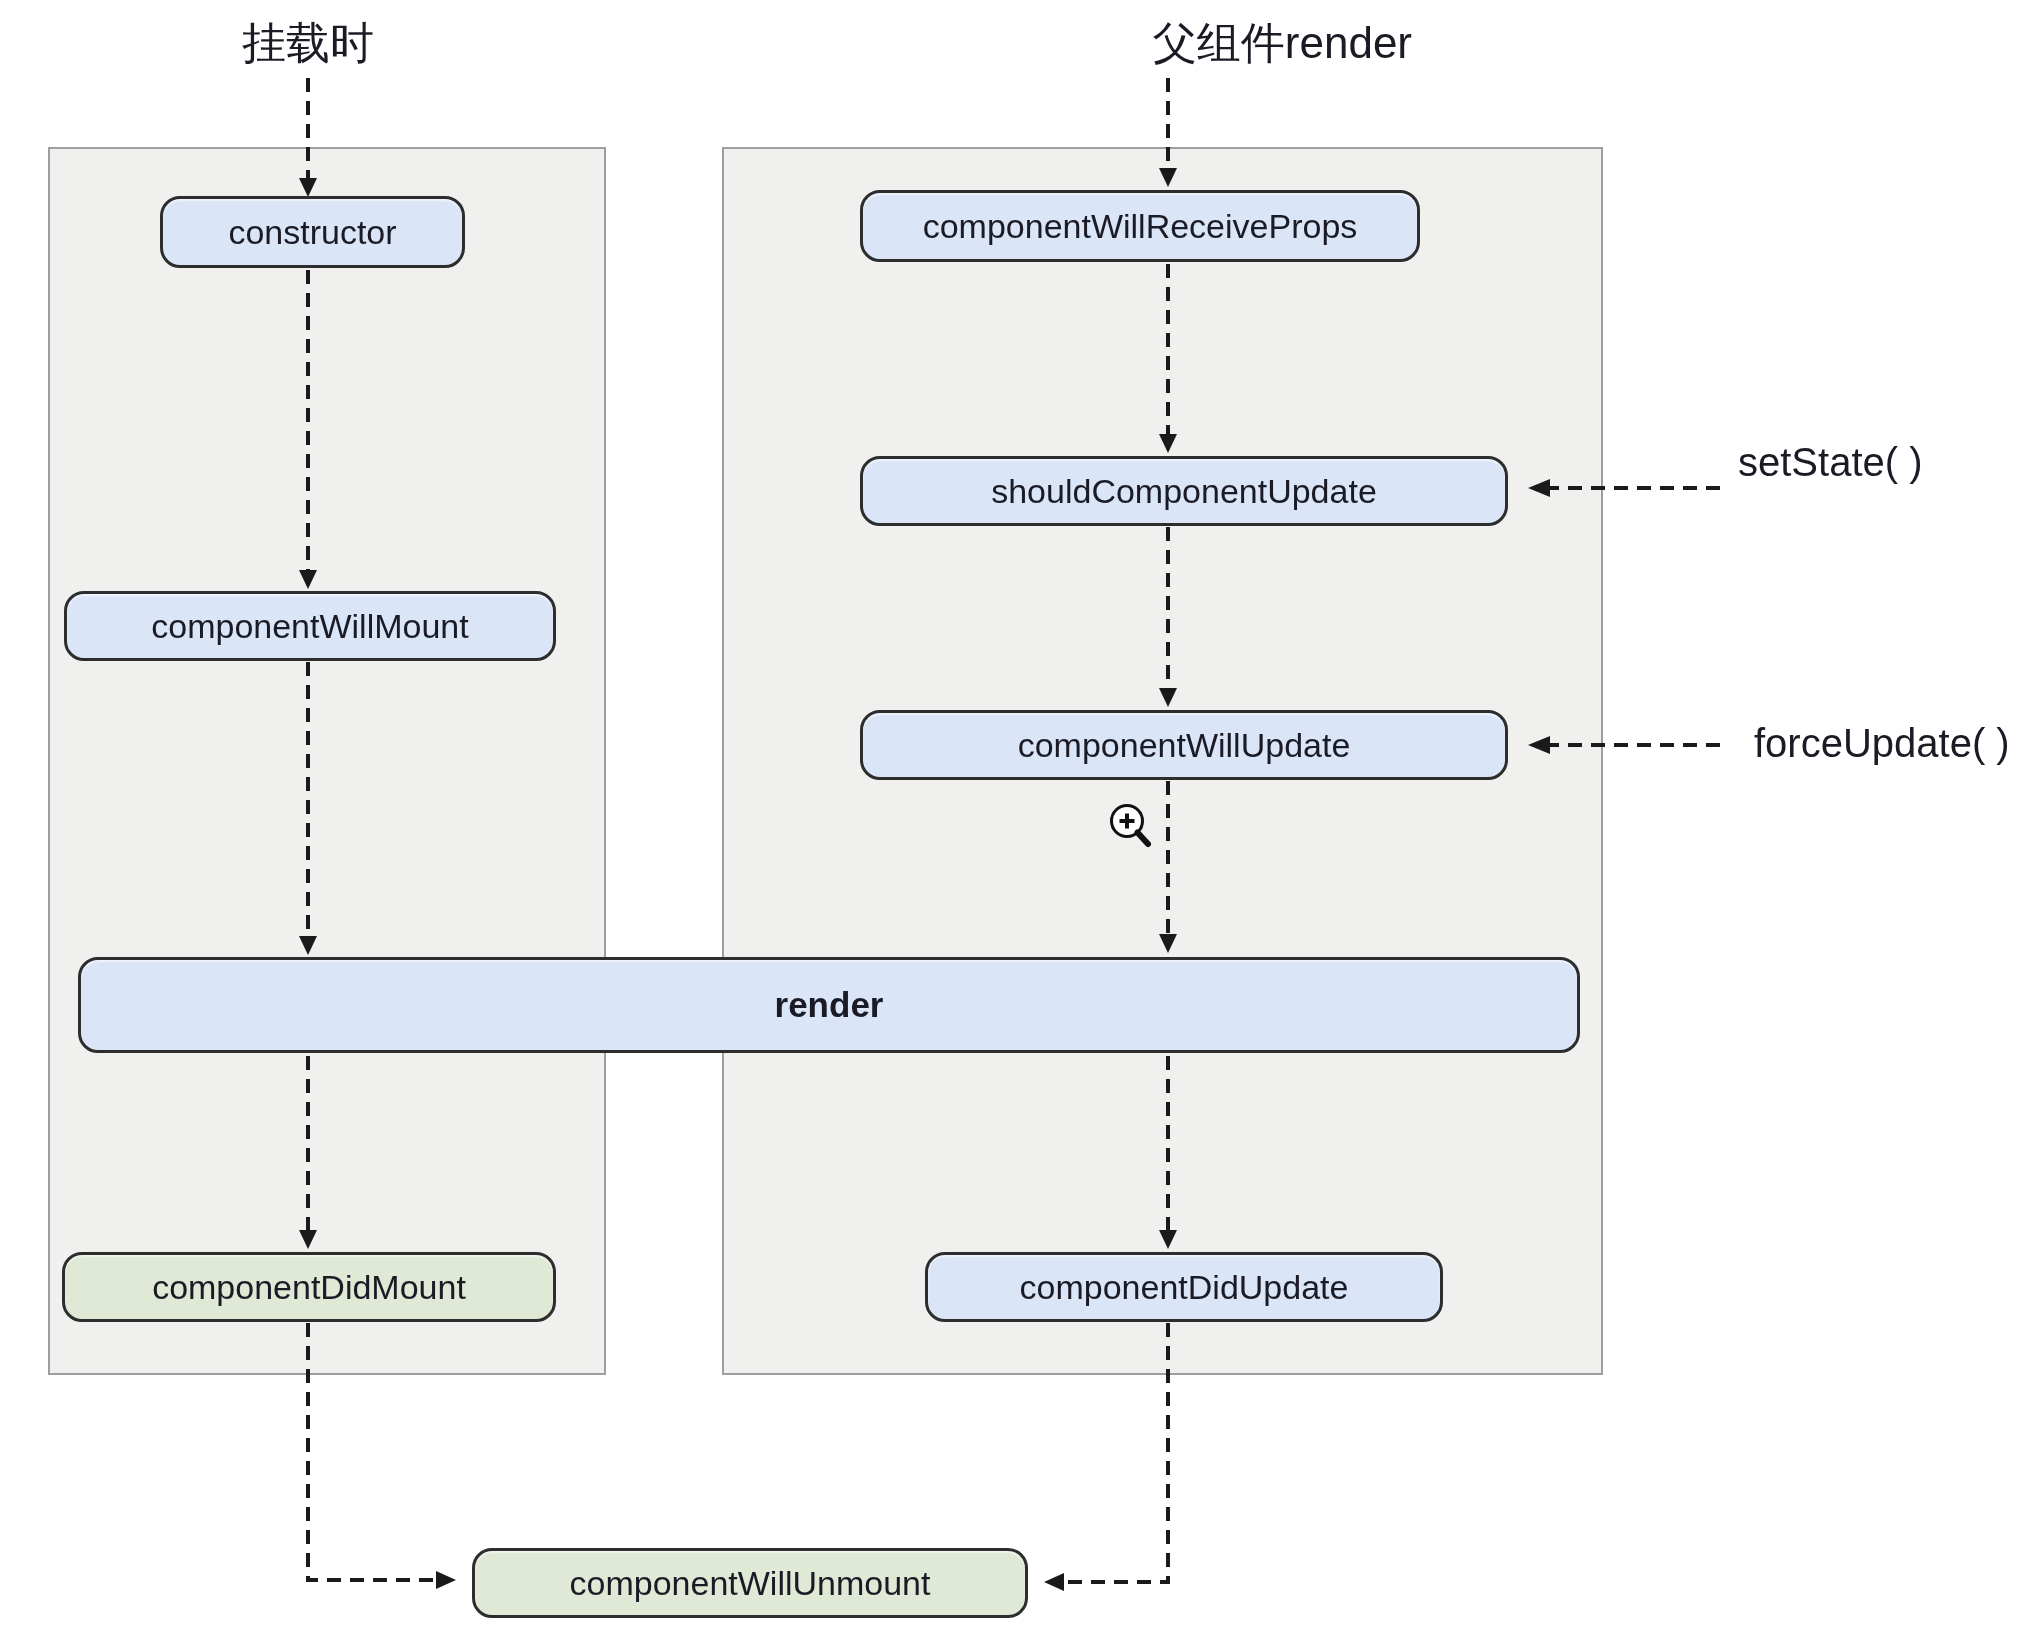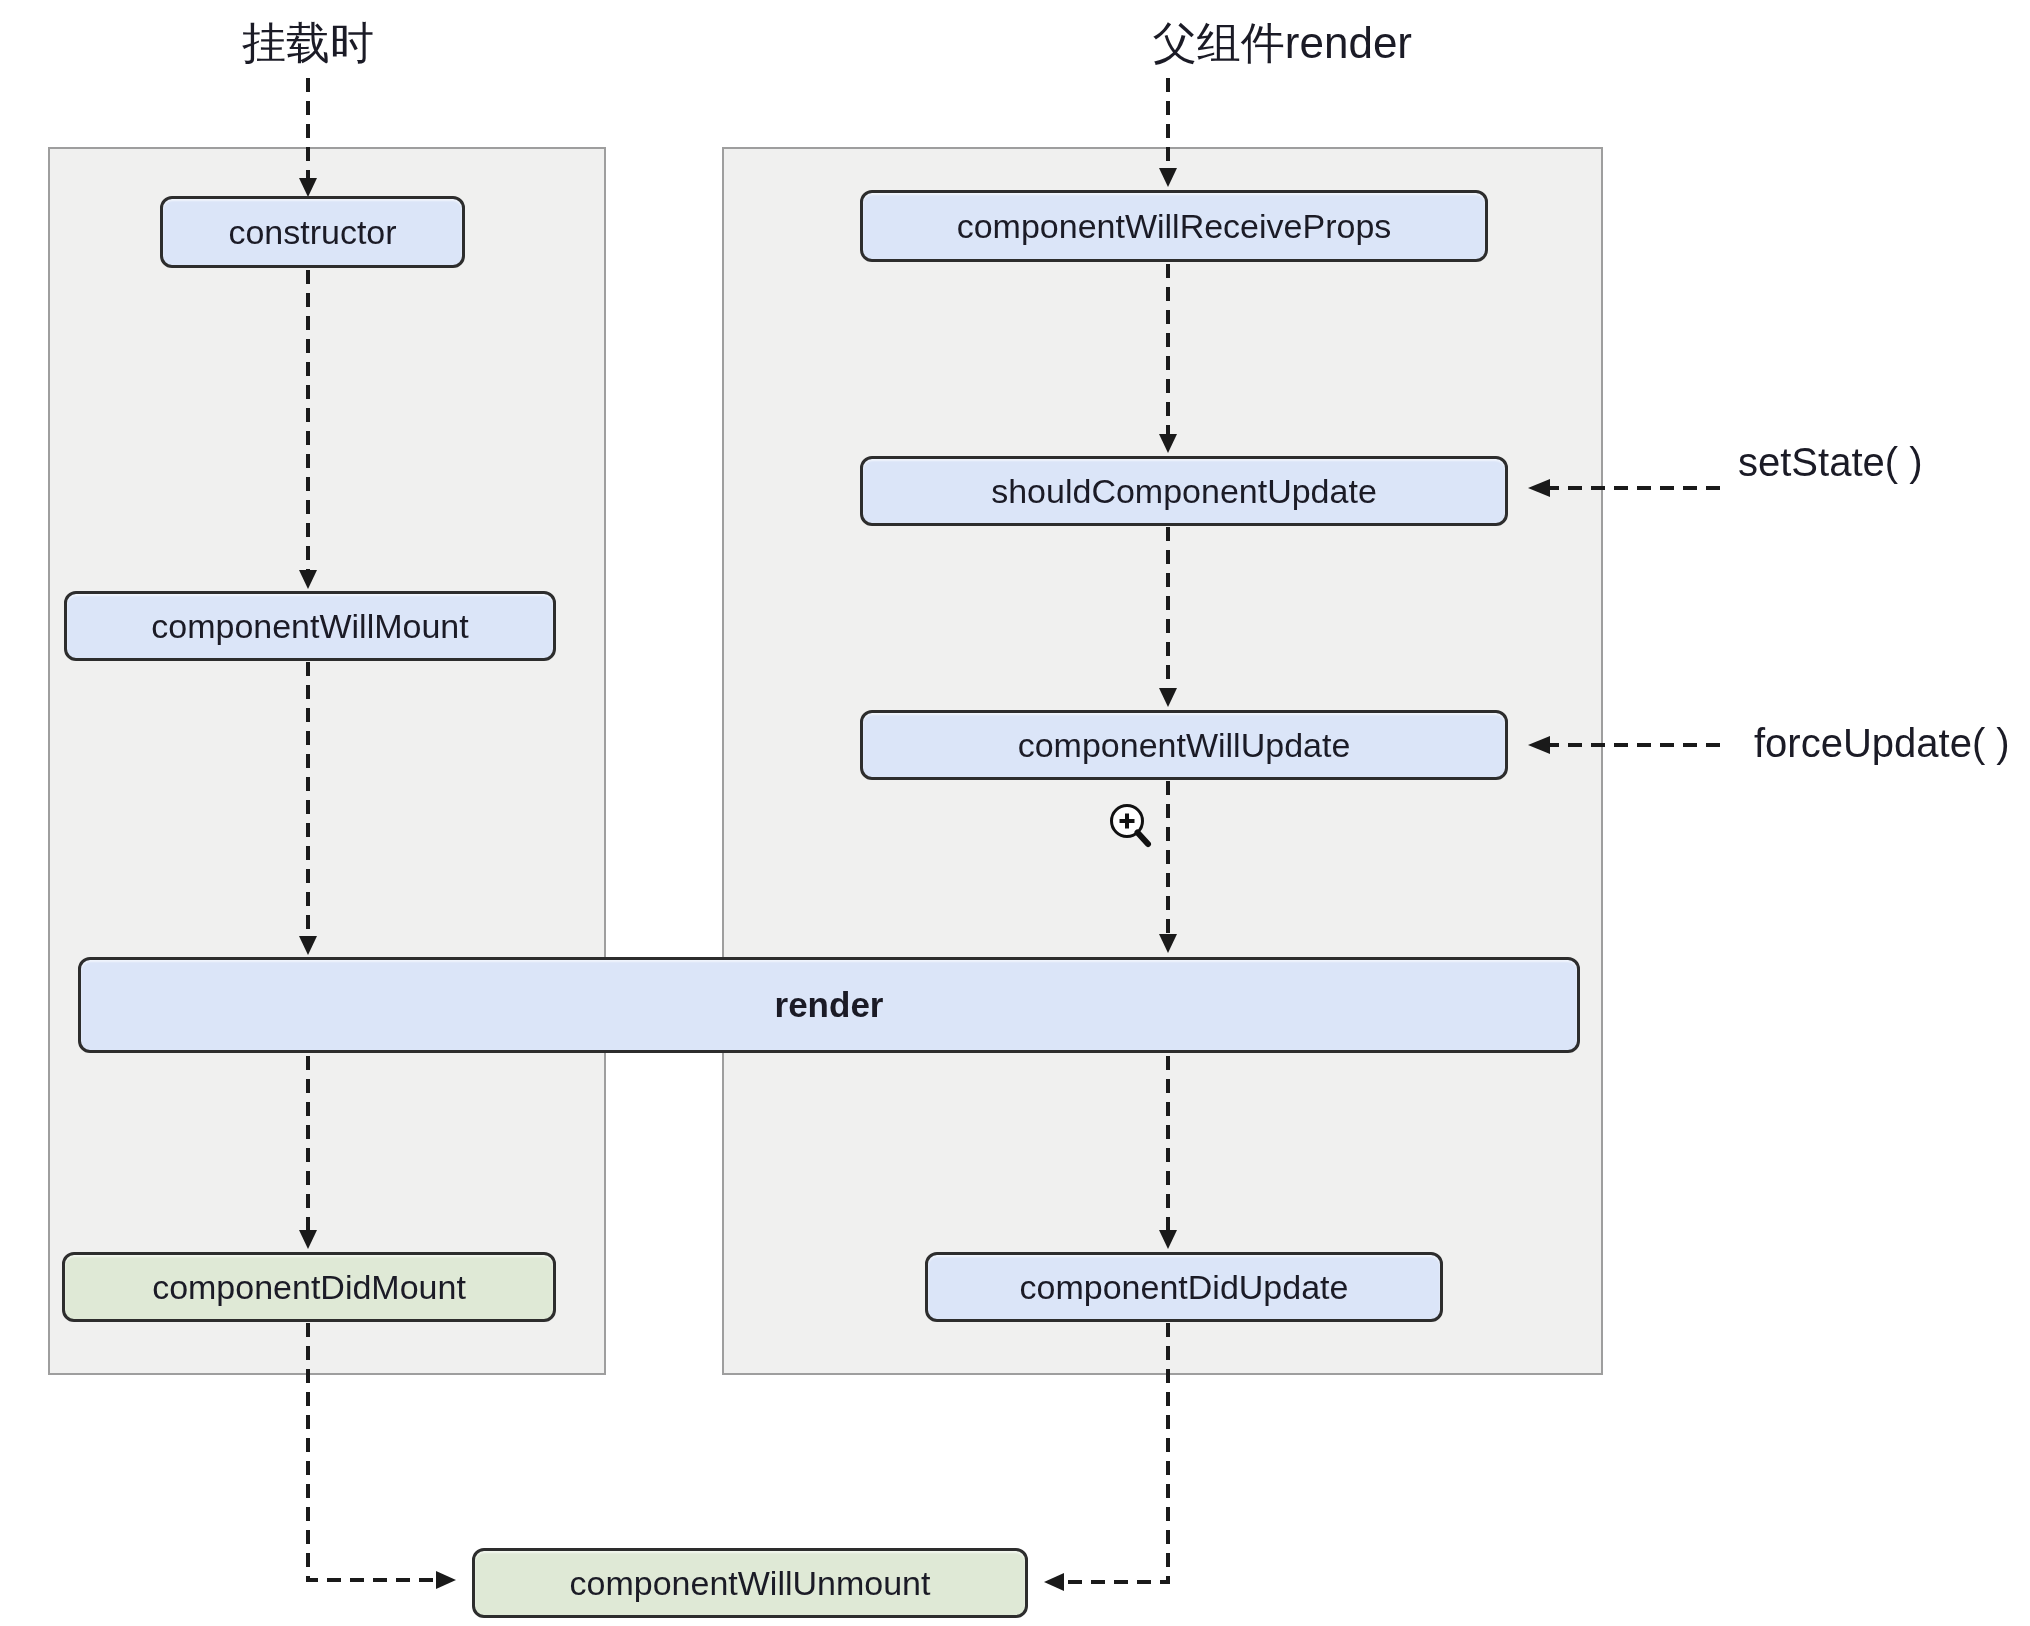--- a/index.html
+++ b/index.html
@@ -11,21 +11,21 @@
     --arrow:#1a1a1a;
     --text:#1b1b26;
   }
   html,body{margin:0;padding:0;background:#ffffff;}
   body{font-family:"Liberation Sans","DejaVu Sans",sans-serif;}
   .canvas{position:relative;width:2030px;height:1626px;background:#ffffff;overflow:hidden;padding-left:44px;}
   .panel{position:absolute;background:var(--panel-bg);border:2px solid var(--panel-border);box-sizing:border-box;}
   .hdr{position:absolute;color:var(--text);font-size:44px;text-align:center;white-space:nowrap;}
   .node{
     position:absolute;box-sizing:border-box;
-    border:3px solid var(--box-border);border-radius:12px;
+    border:3px solid var(--box-border);border-radius:20px;
     display:flex;align-items:center;justify-content:center;
     font-size:34px;color:var(--text);
     background:var(--box-blue);
     box-shadow:inset 0 2px 2px rgba(255,255,255,.6);
     white-space:nowrap;
   }
   .node.green{background:var(--box-green);}
   .node.renderbar{font-weight:bold;font-size:35px;}
   .sidelabel{position:absolute;color:var(--text);font-size:40px;white-space:nowrap;}
   .arrows{position:absolute;left:0;top:0;}
@@ -99,21 +99,21 @@
     </g>
   </svg>
 
   <div class="hdr" style="left:108px;top:14px;width:400px;">挂载时</div>
   <div class="hdr" style="left:912px;top:14px;width:500px;text-align:right;">父组件render</div>
 
   <div class="node" style="left:160px;top:196px;width:305px;height:72px;">constructor</div>
   <div class="node" style="left:64px;top:591px;width:492px;height:70px;">componentWillMount</div>
   <div class="node green" style="left:62px;top:1252px;width:494px;height:70px;">componentDidMount</div>
 
-  <div class="node" style="left:860px;top:190px;width:628px;height:72px;">componentWillReceiveProps</div>
+  <div class="node" style="left:860px;top:190px;width:560px;height:72px;">componentWillReceiveProps</div>
   <div class="node" style="left:860px;top:456px;width:648px;height:70px;">shouldComponentUpdate</div>
   <div class="node" style="left:860px;top:710px;width:648px;height:70px;">componentWillUpdate</div>
   <div class="node" style="left:925px;top:1252px;width:518px;height:70px;">componentDidUpdate</div>
 
   <div class="node renderbar" style="left:78px;top:957px;width:1502px;height:96px;">render</div>
 
   <div class="node green" style="left:472px;top:1548px;width:556px;height:70px;">componentWillUnmount</div>
 
   <div class="sidelabel" style="left:1738px;top:440px;">setState( )</div>
   <div class="sidelabel" style="left:1738px;top:721px;margin-left:16px;">forceUpdate( )</div>

